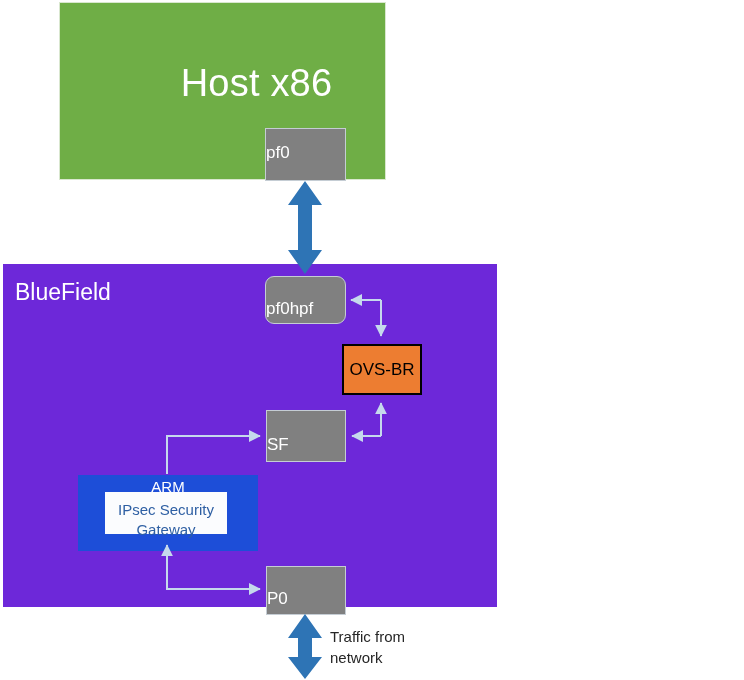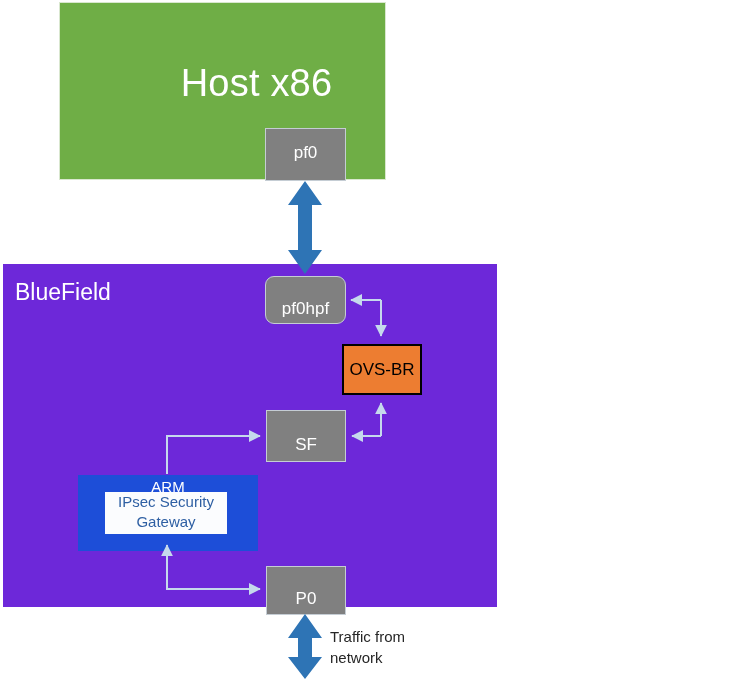--- a/index.html
+++ b/index.html
@@ -61,21 +61,21 @@
   
   .grey-box {
     background: #808080;
     border: 1px solid #c5cdd4;
     color: #ffffff;
   }
   .grey-label {
     position: absolute;
     left: 0;
     width: 100%;
-    text-align: center;
+    text-align: left;
     font-size: 17px;
     line-height: 20px;
     color: #ffffff;
   }
   #pf0-box   { left: 265px; top: 128px; width: 81px; height: 53px; }
   #pf0-box .grey-label { top: 14px; }
   #pf0hpf-box{ left: 265px; top: 276px; width: 81px; height: 48px; border-radius: 9px; }
   #pf0hpf-box .grey-label { top: 22px; }
   #sf-box    { left: 266px; top: 410px; width: 80px; height: 52px; }
   #sf-box .grey-label { top: 24px; }
@@ -122,21 +122,21 @@
     position: absolute;
     left: 27px;
     top: 17px;
     width: 122px;
     height: 42px;
     background: #fbfcfe;
     color: #2E5FA3;
     font-size: 15px;
     line-height: 20px;
     text-align: center;
-    padding-top: 0;
+    padding-top: 8px;
     box-sizing: border-box;
   }
   
   #traffic-label {
     position: absolute;
     left: 330px;
     top: 626px;
     width: 120px;
     text-align: left;
     color: #262626;

